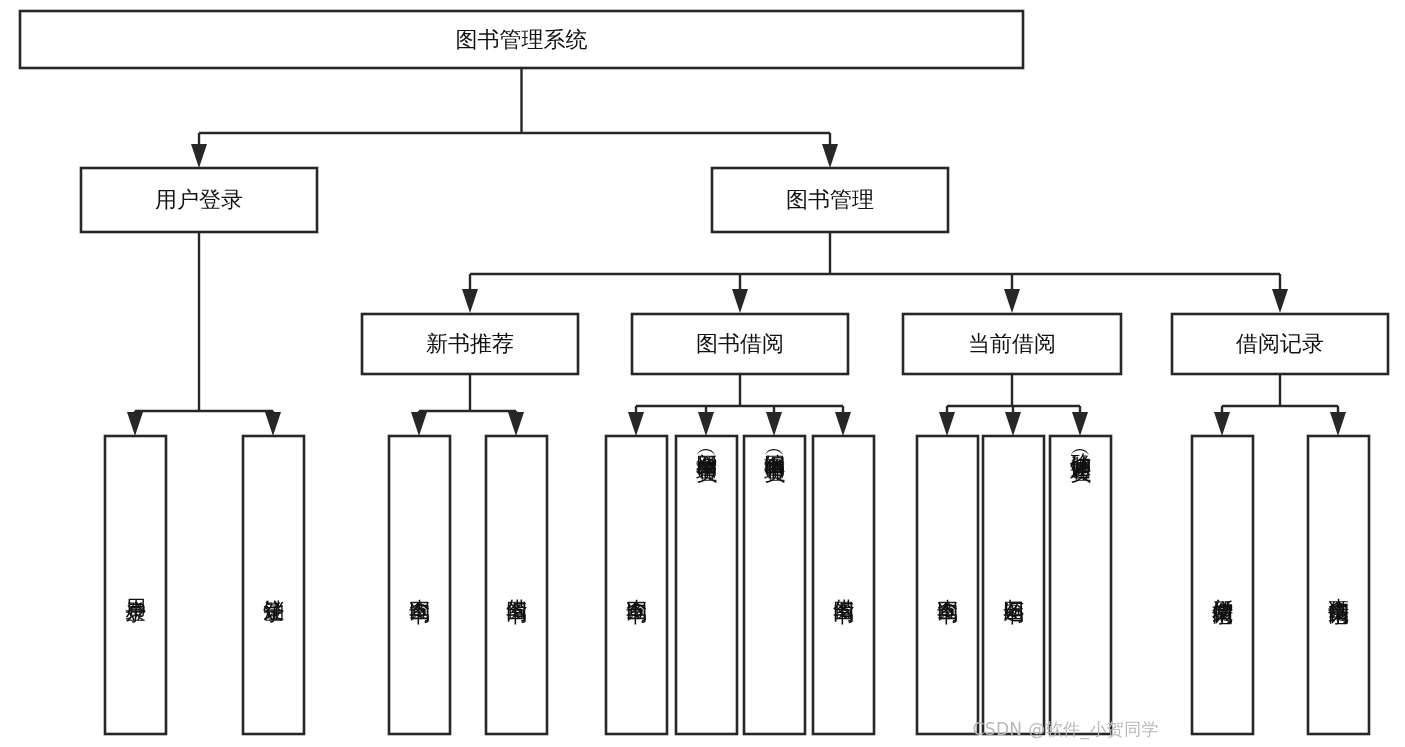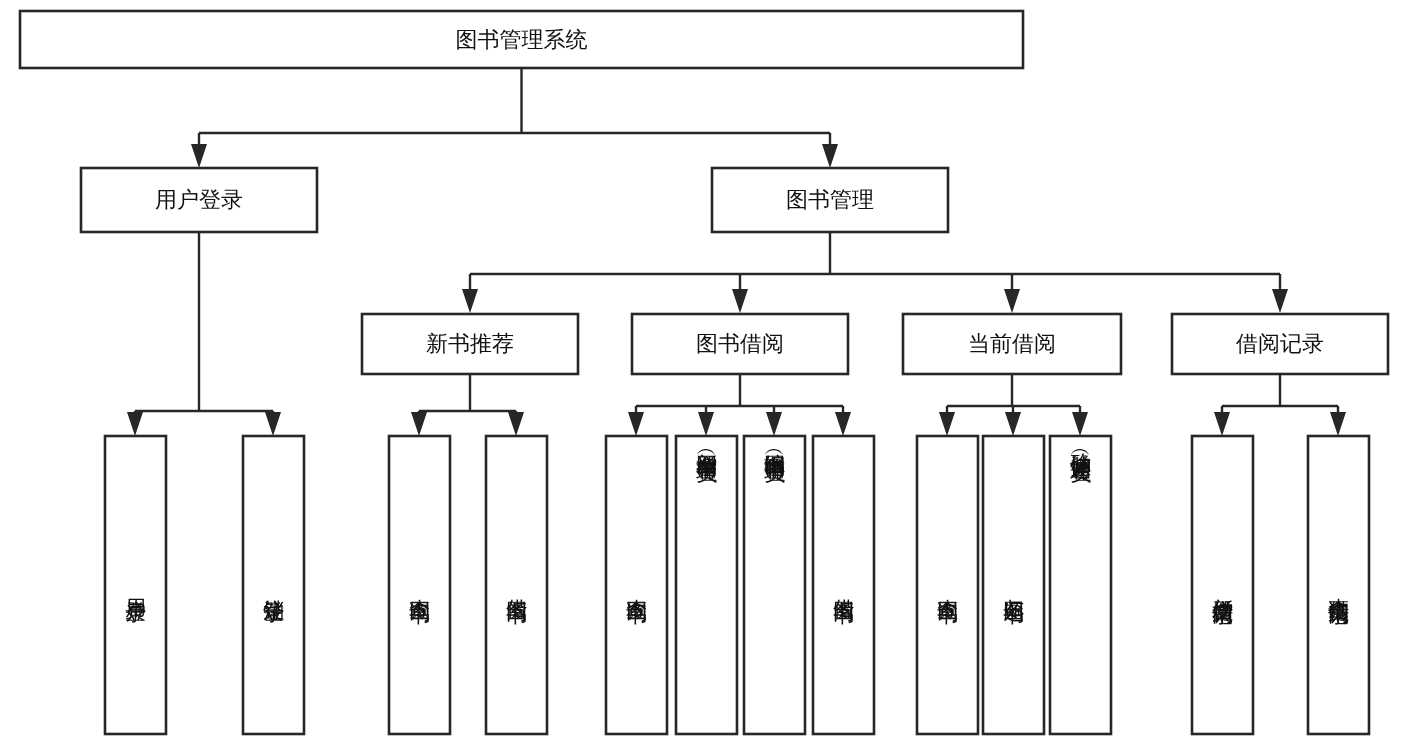--- a/index.html
+++ b/index.html
@@ -241,14 +241,15 @@
     <span class="node-label-v">确认归还（管理员）</span>
   </div>
 
   <div class="node-label-v-wrap" style="left:1192px; top:436px; width:61px; height:298px;">
     <span class="node-label-v">新增借阅记录</span>
   </div>
   <div class="node-label-v-wrap" style="left:1308px; top:436px; width:61px; height:298px;">
     <span class="node-label-v">查询借阅记录</span>
   </div>
 
+  <div class="watermark">CSDN @软件_小贺同学</div>
 
 </div>
 
 </body></html>

